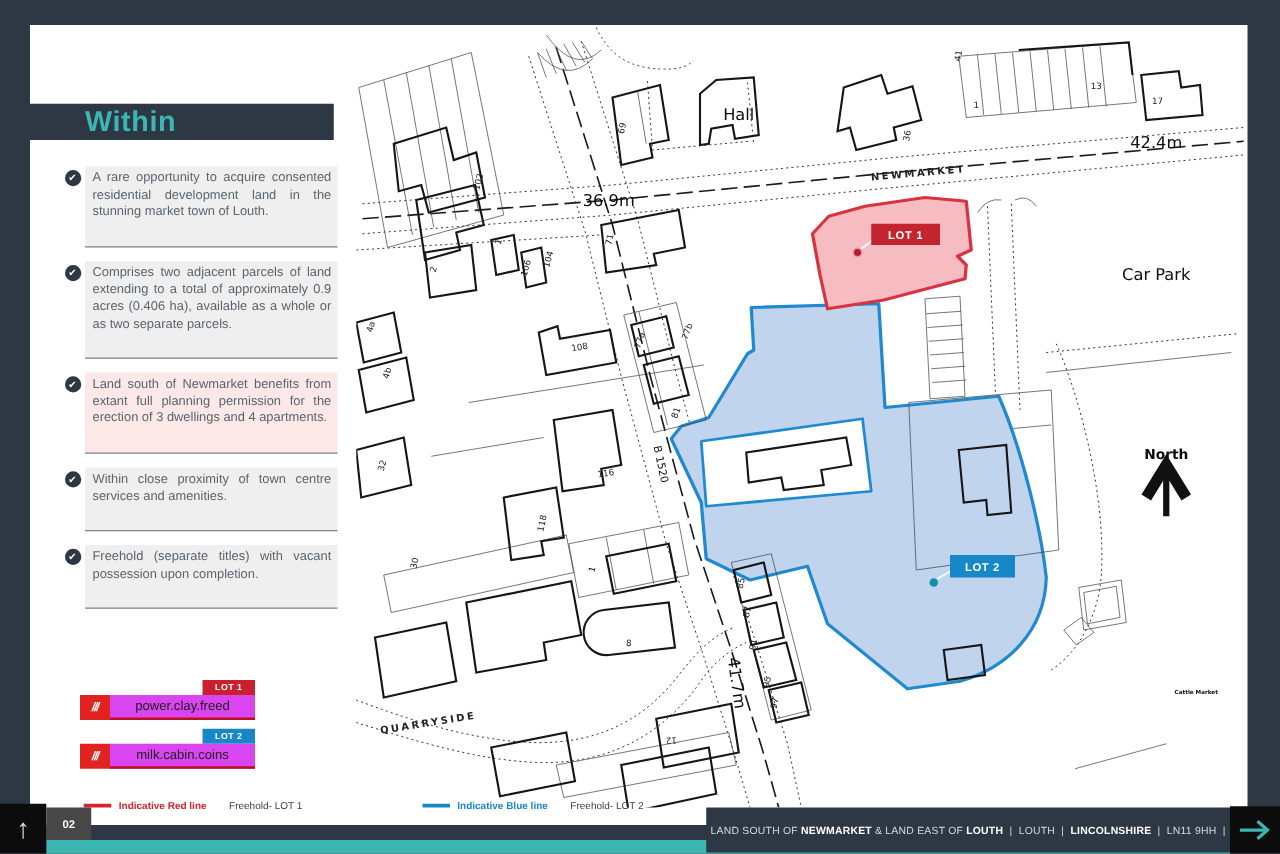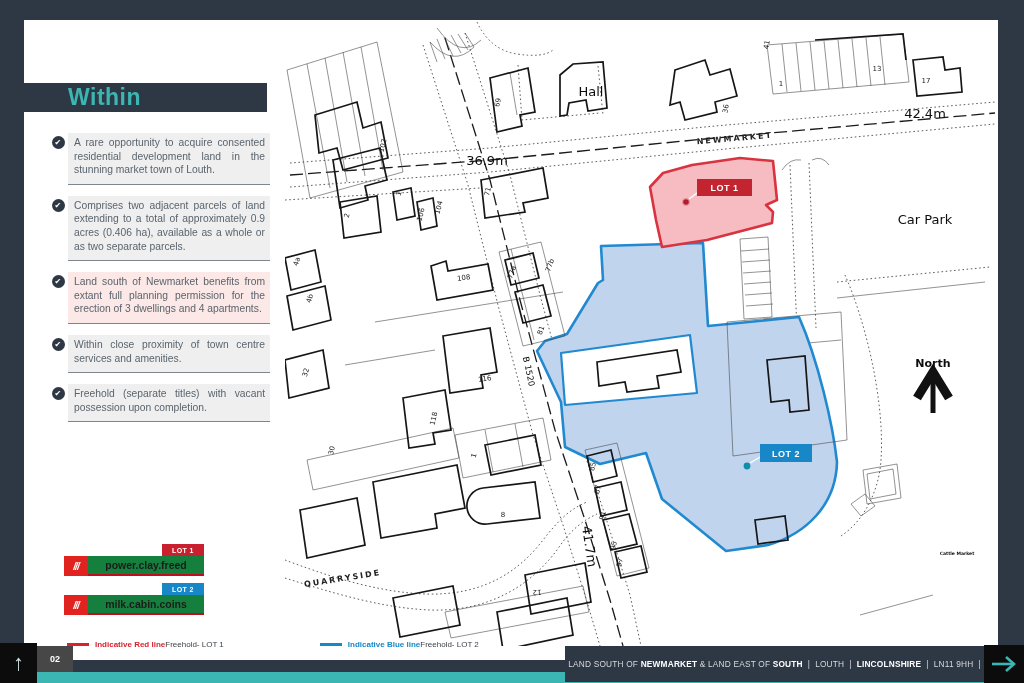--- a/index.html
+++ b/index.html
@@ -12,44 +12,44 @@
   body{background:var(--navy);font-family:"Liberation Sans",sans-serif;position:relative}
   .page{position:absolute;left:24px;top:20px;width:974px;height:640px;background:#fff}
   
   .titlebar{position:absolute;left:0;top:63px;width:243px;height:29px;background:var(--navy);display:flex;align-items:center;padding-left:44px}
   .titlebar h1{color:var(--teal);font-size:23px;font-weight:bold;letter-spacing:.5px}
   .bullets{position:absolute;left:28px;top:113px;width:218px;display:flex;flex-direction:column;gap:11px}
   .bullet{display:flex;align-items:flex-start}
   .check{flex:0 0 13px;width:13px;height:13px;border-radius:50%;background:var(--navy);margin-top:3px;position:relative}
   .check::after{content:"\2714";position:absolute;left:2.5px;top:1px;color:#fff;font-size:8px;line-height:11px}
   .btext{margin-left:3px;flex:1;font-size:10.3px;line-height:13.6px;color:var(--btext);
-         padding:3px 5px 7px 6px;text-align:justify;border-bottom:1px solid #7e858d}
+         padding:3px 5px 20px 6px;text-align:justify;border-bottom:1px solid #7e858d}
   .tone-gray .btext{background:var(--graybg)}
   .tone-pink .btext{background:var(--pinkbg)}
   .tone-blue .btext{background:var(--bluebg)}
   
   .w3w{position:absolute;left:40px;top:524px;width:140px}
   .chip{position:absolute;right:0;width:42px;height:12px;color:#fff;font-size:7px;font-weight:bold;
         display:flex;align-items:center;justify-content:center;letter-spacing:.4px}
   .chip.lot1{top:0;background:#c8202f}
   .chip.lot2{top:39px;background:var(--blue)}
   .w3wrow{position:absolute;left:0;width:140px;height:20px;display:flex}
   .w3wrow.r1{top:12px}.w3wrow.r2{top:51px}
   .w3wbox{width:24px;background:var(--w3wred);color:#fff;display:flex;align-items:center;justify-content:center;
           font-style:italic;font-weight:bold;font-size:10px;letter-spacing:-1px}
-  .w3waddr{flex:1;background:#15803d;border-bottom:2px solid #c00d1e;display:flex;align-items:center;
-           justify-content:center;font-size:10.5px;font-weight:bold;color:#1b1b1b}
+  .w3waddr{flex:1;background:#d946ef;border-bottom:2px solid #c00d1e;display:flex;align-items:center;
+           justify-content:center;font-size:10.5px;font-weight:normal;color:#1b1b1b}
   
   .legend{position:absolute;left:67px;top:638px;height:12px;display:flex;align-items:center;font-size:8px;white-space:nowrap}
   .dashline{display:inline-block;width:22px;height:3px;margin-right:6px}
   .dashline.red{background:var(--red)}
   .dashline.blue{background:var(--blue);margin-left:96px}
   .leg-red{color:var(--red);font-weight:bold}
   .leg-blue{color:var(--blue);font-weight:bold}
-  .leg-dark{color:#3a3f45;margin-left:0}
+  .leg-dark{color:#3a3f45;margin-left:18px}
   .footbar{position:absolute;left:0;top:660px;width:984px;height:12px;background:var(--navy)}
   .tealbar{position:absolute;left:37px;top:672px;width:947px;height:11px;background:var(--teal)}
   .foot-title{position:absolute;left:565px;top:646px;width:419px;height:36px;background:var(--navy);
               display:flex;align-items:center;justify-content:center;font-size:8.3px;color:#d5dade;
               letter-spacing:.2px;white-space:pre}
   .foot-title .fb{color:#fff;font-weight:bold}
   .upbox{position:absolute;left:0;top:643px;width:37px;height:40px;background:#0c0c0c;display:flex;
          align-items:center;justify-content:center;color:#cfdede;font-size:22px;font-weight:bold}
   .pagenum{position:absolute;left:37px;top:646px;width:36px;height:26px;background:#474747;color:#fff;
            font-size:9px;font-weight:bold;display:flex;align-items:center;justify-content:center}
@@ -296,21 +296,21 @@
   <span class="dashline red"></span>
   <span class="leg-red">Indicative Red line</span>
   <span class="leg-dark">Freehold- LOT 1</span>
   <span class="dashline blue"></span>
   <span class="leg-blue">Indicative Blue line</span>
   <span class="leg-dark">Freehold- LOT 2</span>
 </div>
 
 <div class="footbar"></div>
 <div class="tealbar"></div>
-<div class="foot-title"><span>LAND SOUTH OF </span><span class="fb">NEWMARKET</span><span> &amp; LAND EAST OF </span><span class="fb">SOUTH</span><span>  |  LOUTH  |  </span><span class="fb">LINCOLNSHIRE</span><span>  |  LN11 9HH  |</span></div>
+<div class="foot-title"><span>LAND SOUTH OF </span><span class="fb">NEWMARKET</span><span> &amp; LAND EAST OF </span><span class="fb">LOUTH</span><span>  |  LOUTH  |  </span><span class="fb">LINCOLNSHIRE</span><span>  |  LN11 9HH  |</span></div>
 
 <div class="upbox">
   <span>↑</span>
 </div>
 <div class="pagenum">02</div>
 <div class="nextbox">
   <svg width="28" height="18" viewBox="0 0 28 18">
     <line x1="2" y1="9" x2="23" y2="9" stroke="#3bb6b2" stroke-width="2.6"></line>
     <polyline points="16,2 24,9 16,16" fill="none" stroke="#3bb6b2" stroke-width="2.6"></polyline>
   </svg>

